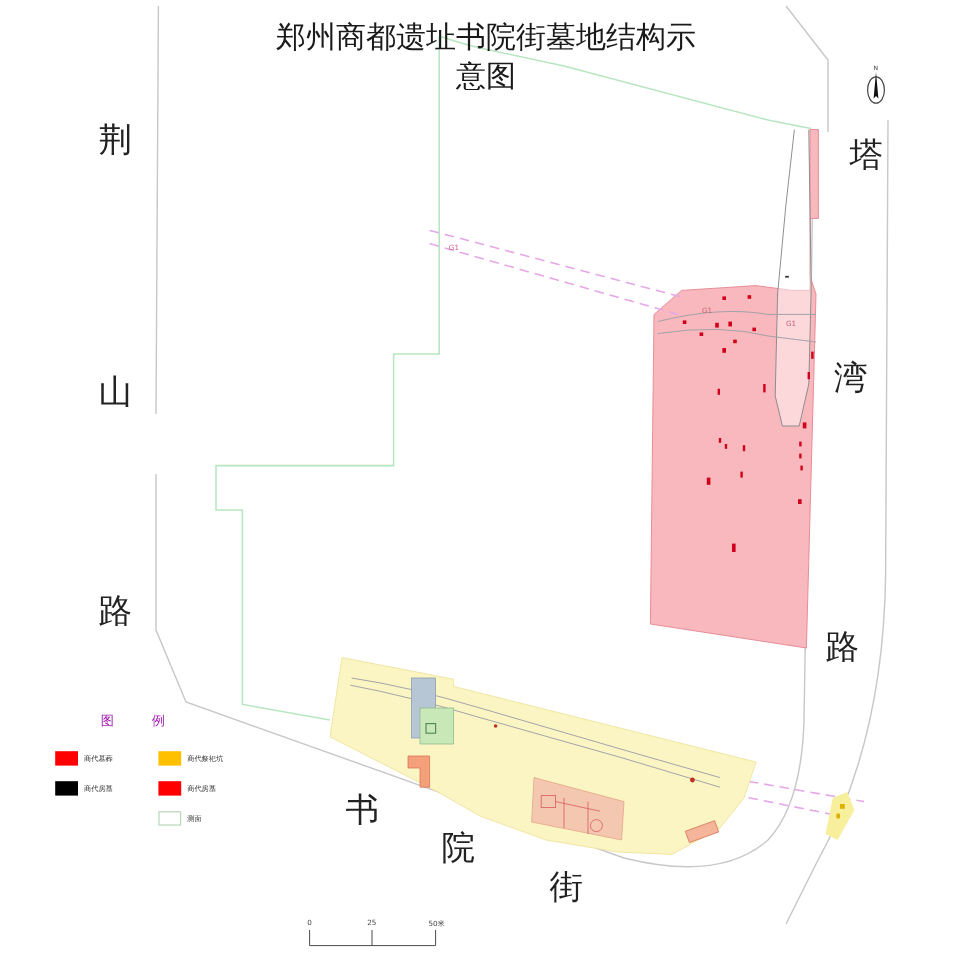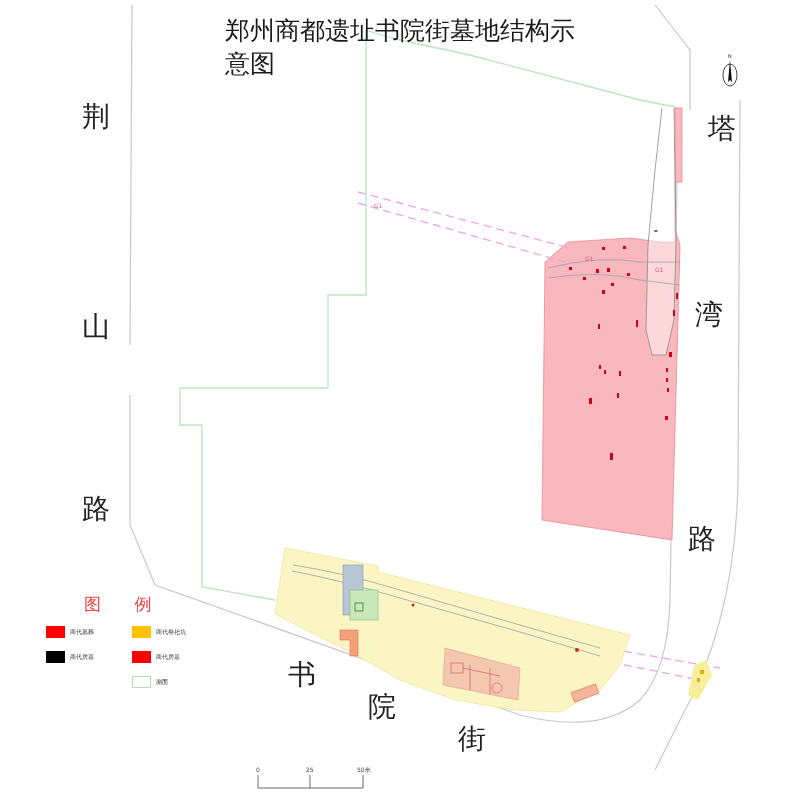--- a/index.html
+++ b/index.html
@@ -1,25 +1,25 @@
 <!DOCTYPE html>
 <html><head>
   <meta charset="utf-8">
   <style>
     html, body { margin: 0; padding: 0; background: #ffffff; }
     body { width: 800px; height: 800px; position: relative; overflow: hidden;
            font-family: "DejaVu Sans", sans-serif; }
     #map { position: absolute; left: 0; top: 0; width: 800px; height: 800px; }
-    .title { position: absolute; left: 225px; top: 14px; width: 360px; 
+    .title { position: absolute; left: 225px; top: 14px; width: 360px; text-align: center;
              font-size: 25px; color: #1a1a1a; letter-spacing: 0px;
              font-family: "DejaVu Sans", sans-serif; }
     .street-char { position: absolute; font-size: 28px; color: #222;
                    font-family: "DejaVu Serif", serif; }
     .legend { position: absolute; left: 44px; top: 593px; width: 170px; height: 110px; }
-    .legend-title { position: absolute; left: 40px; top: 0; font-size: 17px; color: #ef4444;
+    .legend-title { position: absolute; left: 40px; top: 0; font-size: 11px; color: #a21caf;
                     letter-spacing: 14px; font-family: "DejaVu Serif", serif; }
     .legend-item { position: absolute; display: flex; align-items: center; }
     .legend-swatch { width: 19px; height: 12px; margin-right: 5px; box-sizing: border-box; }
     .legend-label { font-size: 6px; color: #333; white-space: nowrap; }
     .scale-label { position: absolute; top: 0; font-size: 6px; color: #444; }
   </style>
 </head>
 <body>
 
 <svg id="map" viewBox="0 0 800 800" xmlns="http://www.w3.org/2000/svg">

